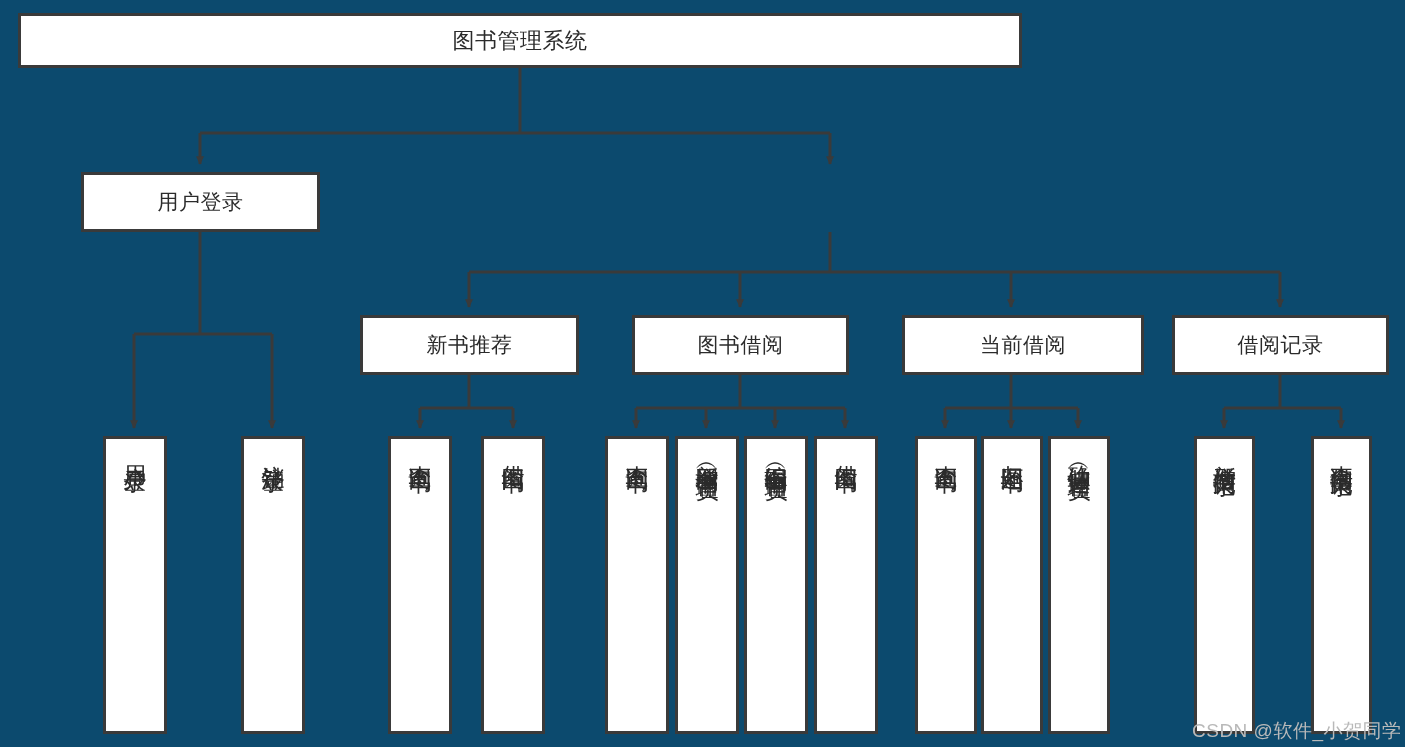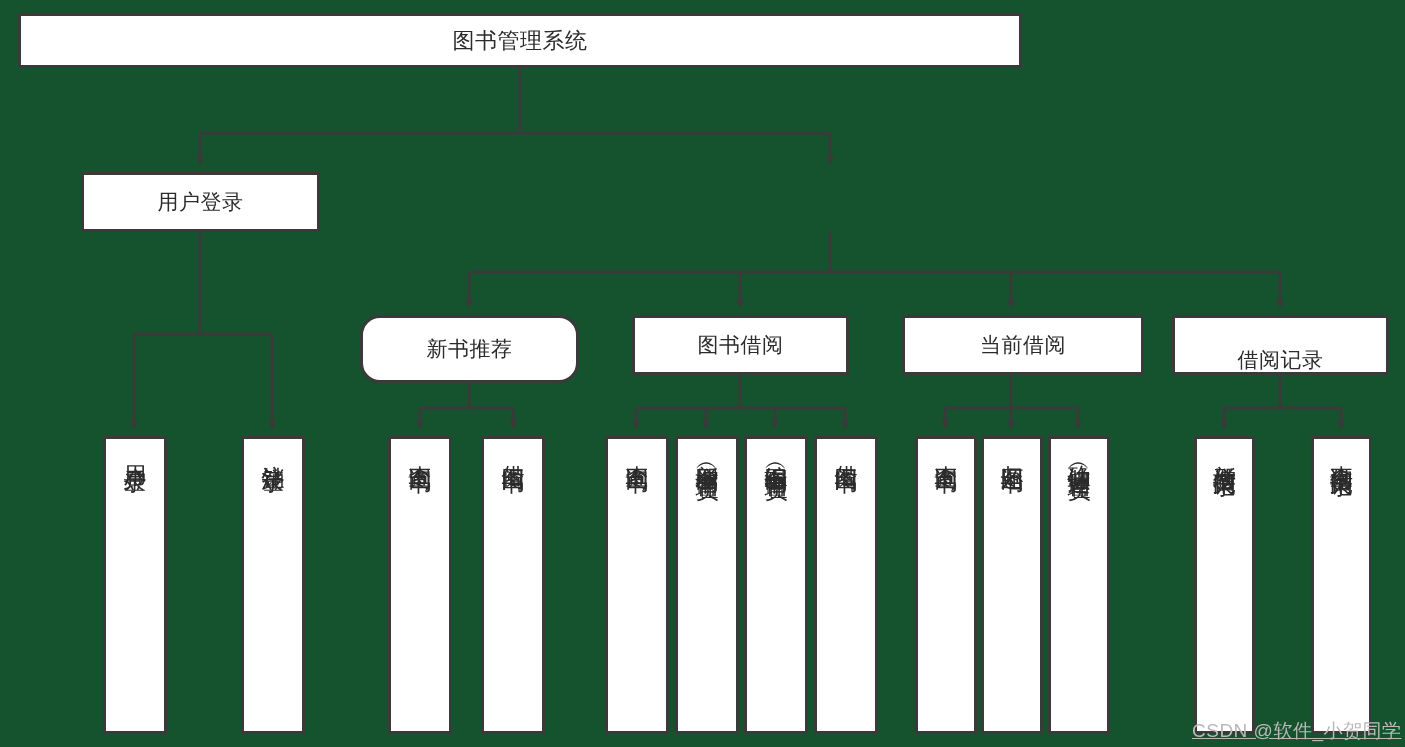--- a/index.html
+++ b/index.html
@@ -6,21 +6,21 @@
   html,body{margin:0;padding:0;background:#ffffff;}
   body{
     font-family:"Liberation Sans","DejaVu Sans",sans-serif;
     -webkit-font-smoothing:antialiased;
   }
   #canvas{
     position:relative;
     width:1405px;
     height:747px;
     overflow:hidden;
-    background:#14532d;
+    background:#0c4a6e;
   }
   #edges{
     position:absolute;
     left:0; top:0;
     width:1405px;
     height:747px;
     pointer-events:none;
   }
   .node{
     position:absolute;
@@ -127,33 +127,33 @@
 
   <div class="node root horiz" style="left:18px;top:13px;width:1004px;height:55px;">
     <span class="node-label">图书管理系统</span>
   </div>
 
   <div class="node horiz" style="left:81px;top:172px;width:239px;height:60px;">
     <span class="node-label">用户登录</span>
   </div>
 
 
-  <div class="node horiz" style="left:360px;top:315px;width:219px;height:68px;border-radius:20px;">
+  <div class="node horiz" style="left:360px;top:315px;width:219px;height:60px;">
     <span class="node-label">新书推荐</span>
   </div>
 
   <div class="node horiz" style="left:632px;top:315px;width:217px;height:60px;">
     <span class="node-label">图书借阅</span>
   </div>
 
   <div class="node horiz" style="left:902px;top:315px;width:242px;height:60px;">
     <span class="node-label">当前借阅</span>
   </div>
 
-  <div class="node horiz" style="left:1172px;top:315px;width:217px;height:60px;align-items:flex-end;">
+  <div class="node horiz" style="left:1172px;top:315px;width:217px;height:60px;">
     <span class="node-label">借阅记录</span>
   </div>
 
   <div class="node vert" style="left:103px;top:436px;width:64px;height:298px;">
     <span class="node-label">用户登录</span>
   </div>
 
   <div class="node vert" style="left:241px;top:436px;width:64px;height:298px;">
     <span class="node-label">注销登录</span>
   </div>
@@ -195,17 +195,17 @@
   </div>
 
   <div class="node vert" style="left:1194px;top:436px;width:61px;height:298px;">
     <span class="node-label">新增借阅记录</span>
   </div>
 
   <div class="node vert" style="left:1311px;top:436px;width:61px;height:298px;">
     <span class="node-label">查询借阅记录</span>
   </div>
 
-  <div class="watermark" style="left:1192px;top:718px;text-decoration:underline;">
+  <div class="watermark" style="left:1192px;top:718px;">
     <span>CSDN @软件_小贺同学</span>
   </div>
 
 </div>
 
 </body></html>

